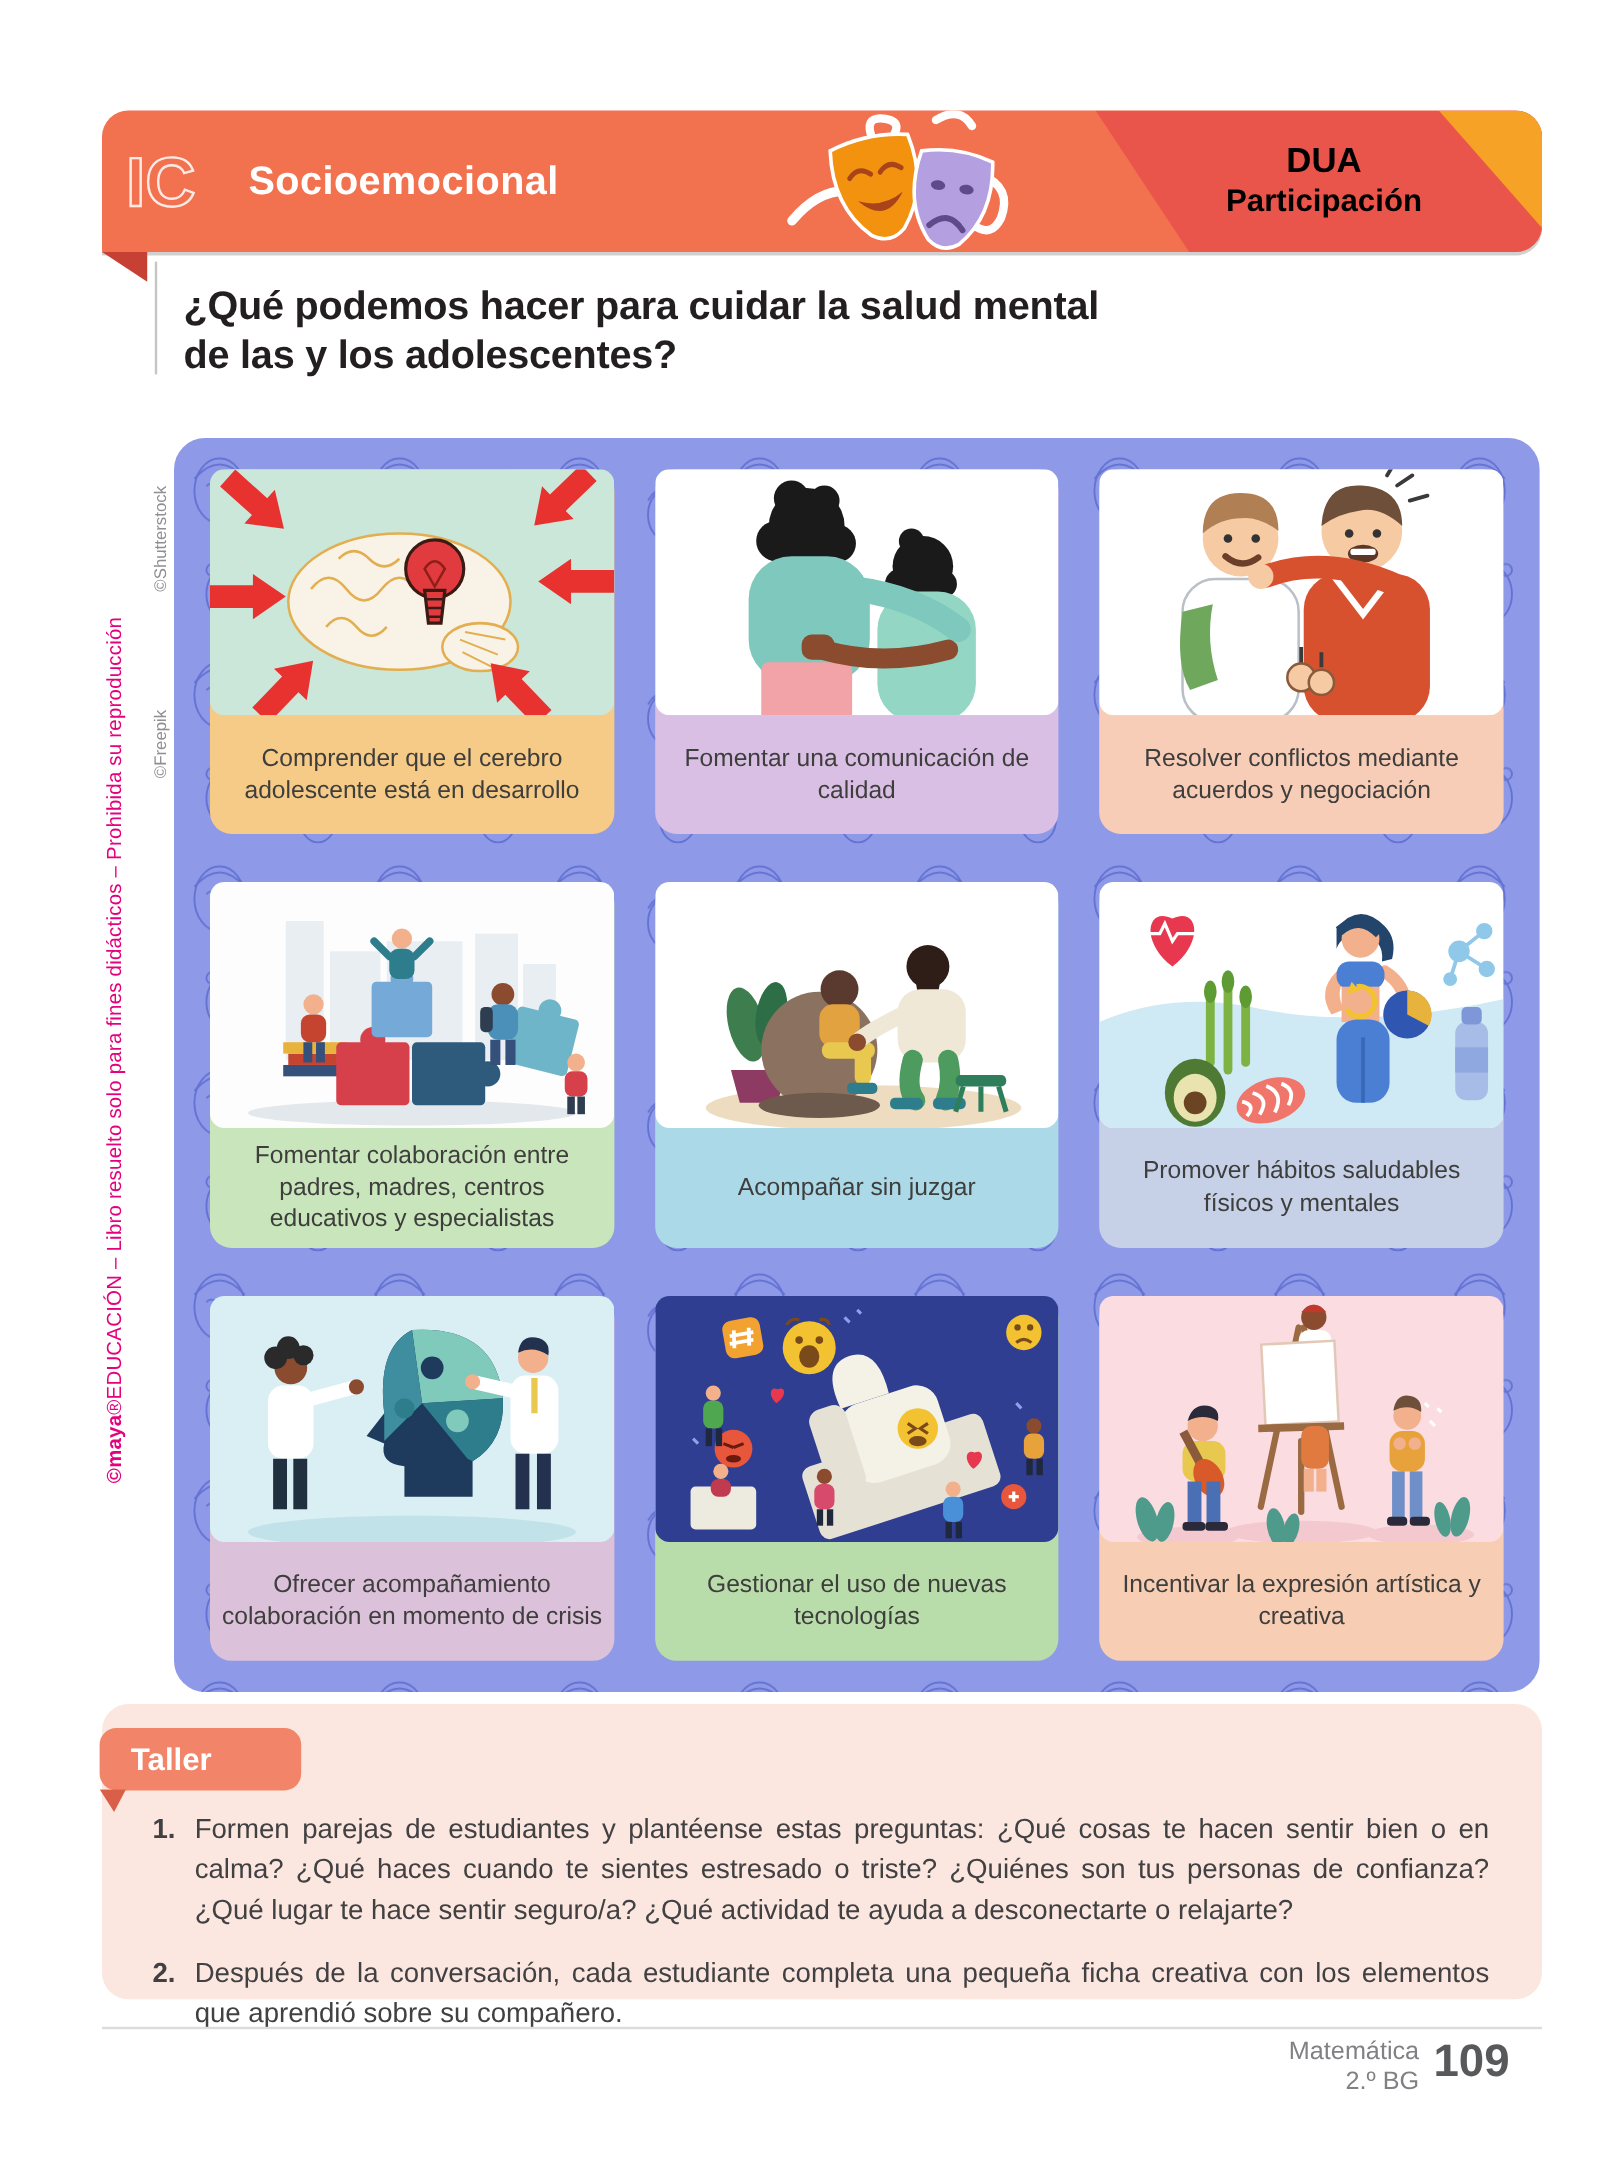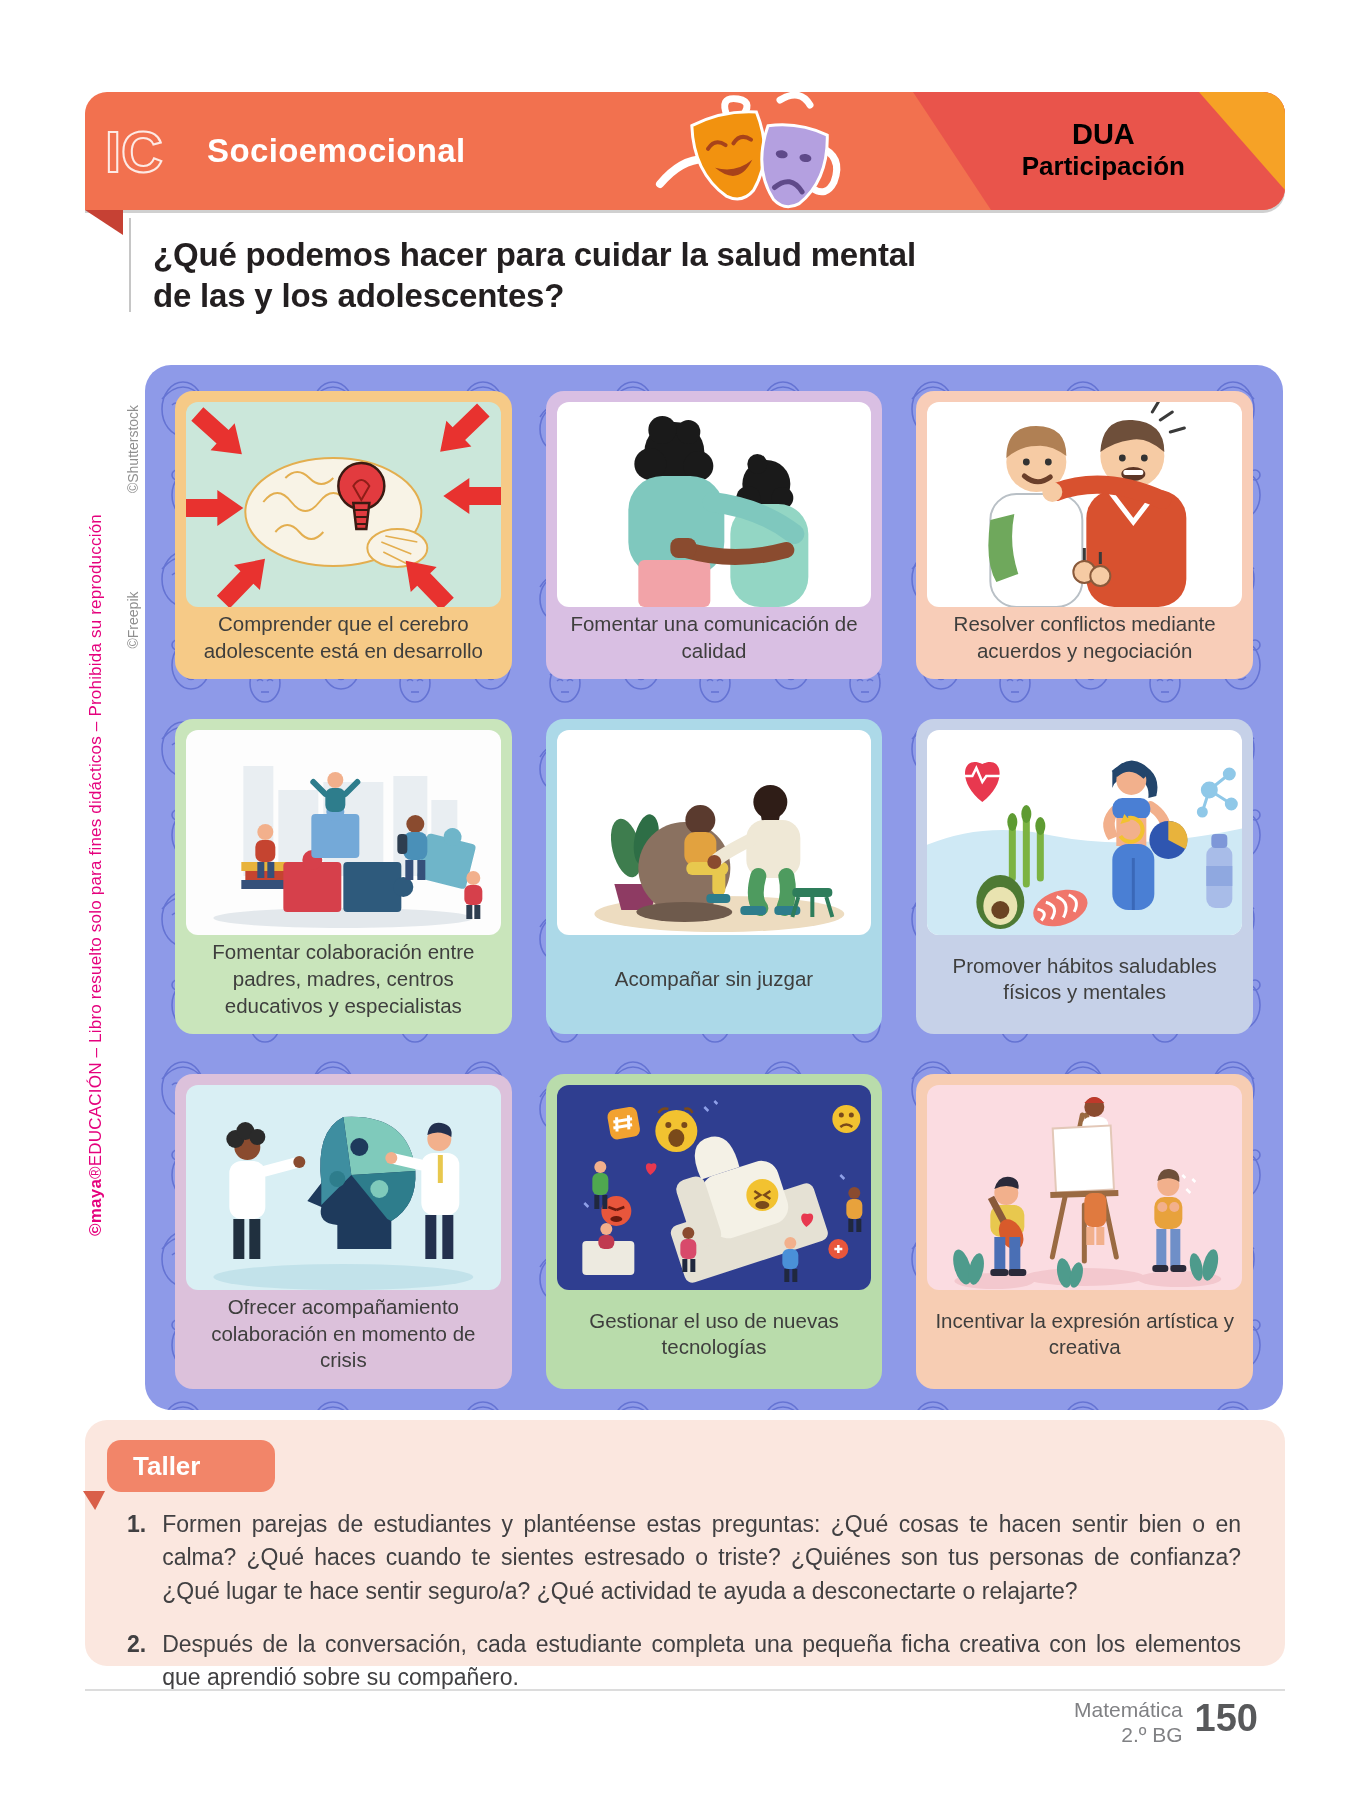--- a/index.html
+++ b/index.html
@@ -35,35 +35,35 @@
   .side-credit{position:absolute;transform:translate(-50%,-50%) rotate(-90deg);white-space:nowrap;
           font-size:14px;color:#8F8F8F;}
   .credit-1{left:133px;top:449px;} .credit-2{left:133px;top:620px;}
 
   
   .panel{position:absolute;left:145px;top:365px;width:1138px;height:1045px;border-radius:26px;
           background:#8E9AE8;overflow:hidden;}
   .panel-pattern{position:absolute;inset:0;width:100%;height:100%;}
   .cards{position:absolute;inset:0;box-sizing:border-box;padding:26px 30px;display:grid;
           grid-template-columns:repeat(3,1fr);grid-template-rows:repeat(3,1fr);gap:40px 34px;}
-  .card{border-radius:18px;padding:11px;display:flex;flex-direction:column;box-sizing:border-box;}
+  .card{border-radius:18px;display:flex;flex-direction:column;box-sizing:border-box;}
   .card-img{border-radius:12px;overflow:hidden;height:205px;flex:none;}
   .card-img svg{width:100%;height:100%;display:block;}
   .card-caption{flex:1;display:flex;align-items:center;justify-content:center;text-align:center;
           font-size:20.5px;color:#3E3E3D;line-height:1.3;padding:4px 6px;}
   .c1{background:#F6CA87;} .c2{background:#D9BFE3;} .c3{background:#F8CDB8;}
   .c4{background:#C9E5BB;} .c5{background:#ACD9E8;} .c6{background:#C6D1E8;}
   .c7{background:#DCC1DB;} .c8{background:#F7CDB3;} .c9{background:#B9DCAB;}
 
   
   .taller{position:absolute;left:85px;top:1420px;width:1200px;height:246px;background:#FBE7DF;
           border-radius:22px;}
   .taller-tab{position:absolute;left:-2px;top:20px;width:168px;height:52px;background:#F28569;
           border-radius:14px;color:#fff;font-weight:bold;font-size:26px;display:flex;
-          align-items:center;padding-left:26px;box-sizing:border-box;margin-left:24px;}
+          align-items:center;padding-left:26px;box-sizing:border-box;}
   .taller-fold{position:absolute;left:-2px;top:71px;width:22px;height:19px;background:#D95F49;
           clip-path:polygon(0 0,100% 0,55% 100%);}
   .taller-list{position:absolute;left:42px;right:44px;top:88px;}
   .t-item{display:flex;gap:16px;margin-bottom:20px;font-size:23px;color:#414042;line-height:1.45;}
   .t-num{font-weight:bold;flex:none;}
   .t-text{text-align:justify;}
 
   
   .divider{position:absolute;left:85px;top:1689px;width:1200px;height:2px;background:#DCDCDC;}
   .footer{position:absolute;right:92px;top:1698px;display:flex;align-items:flex-start;gap:12px;}
@@ -536,16 +536,16 @@
       </div>
     </div>
   </section>
 
   <div class="divider"></div>
   <div class="footer">
     <div class="footer-meta">
       <div>Matemática</div>
       <div>2.º BG</div>
     </div>
-    <div class="footer-page">150</div>
+    <div class="footer-page">109</div>
   </div>
 
 </div>
 
 </body></html>

